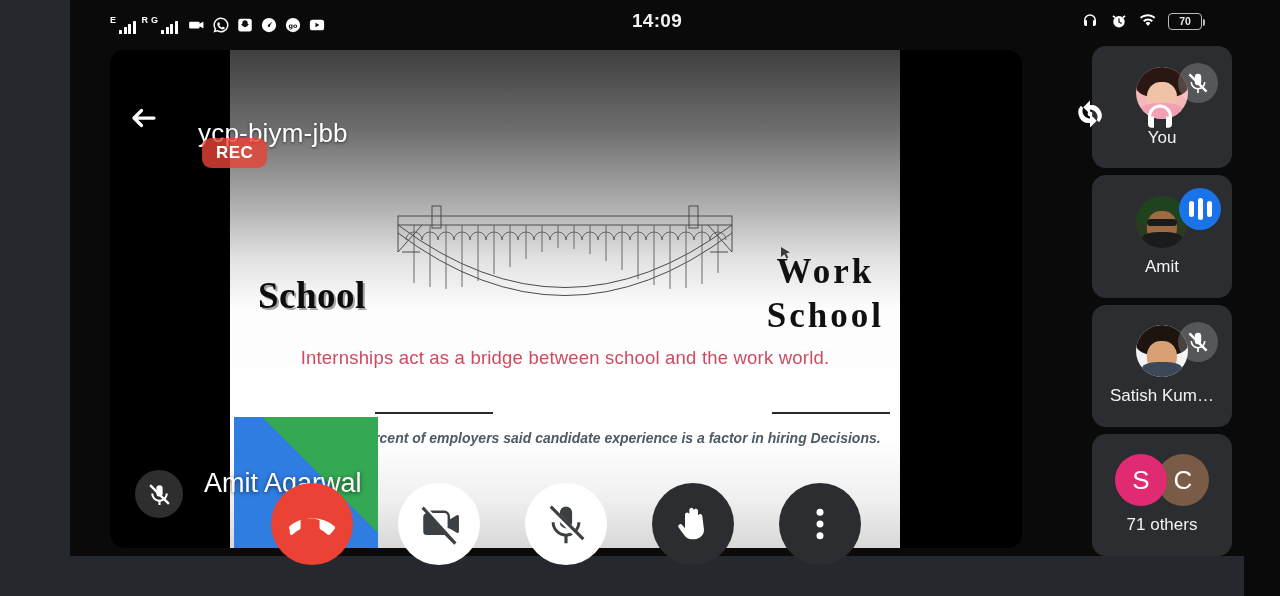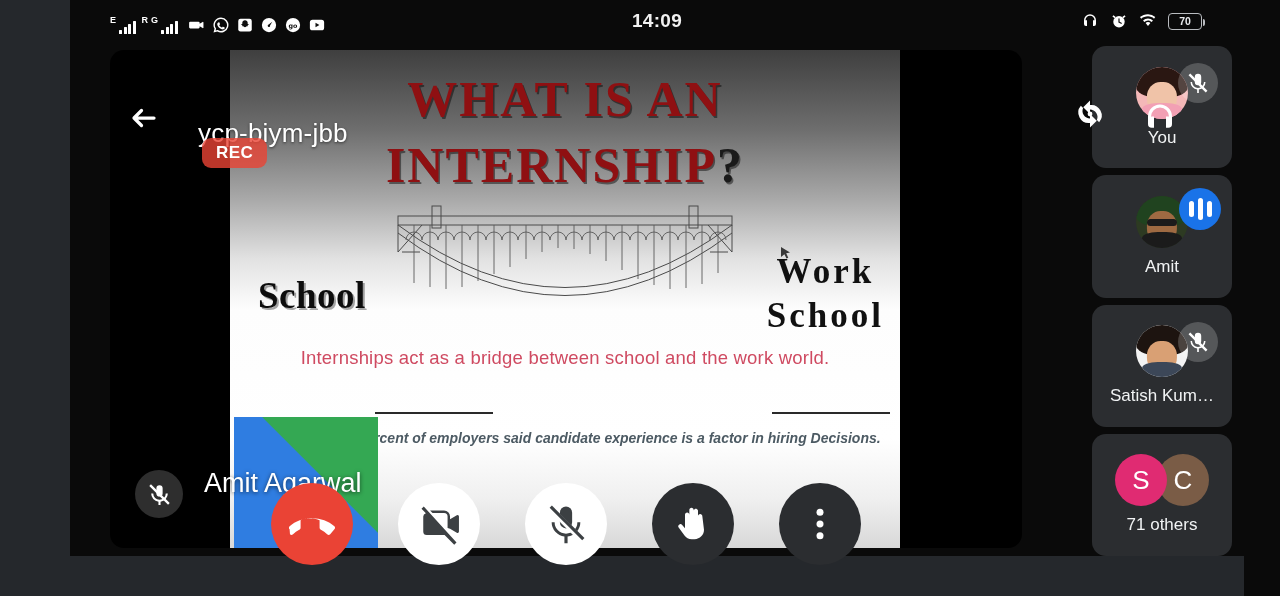--- a/index.html
+++ b/index.html
@@ -270,24 +270,20 @@
     <span class="battery">
       <span>70</span>
     </span>
   </div>
 </div>
 
 <div id="stage">
 
   <div id="slide">
 
-    <div id="slide-title">
-      <div>WHAT IS AN</div>
-      <div><span>INTERNSHIP</span><span class="q">?</span></div>
-    </div>
 
     <div id="school-label">School</div>
     <div id="work-world-label">
       <div>Work</div>
       <div>School</div>
     </div>
 
     <div id="bridge-wrap">
       <svg viewBox="0 0 370 145" preserveAspectRatio="none">
         <g fill="none" stroke="#4a4a4a" stroke-width="1">

